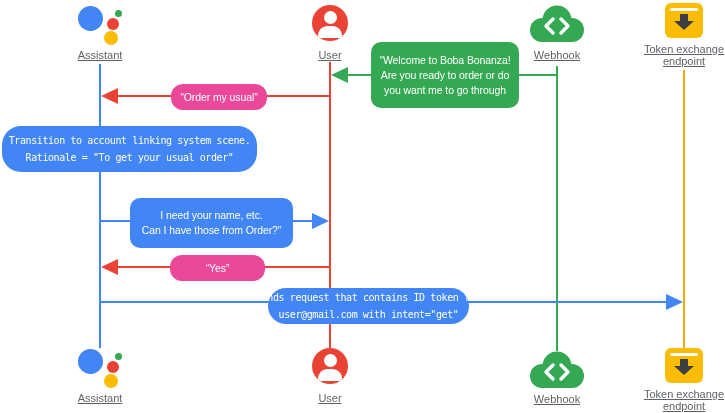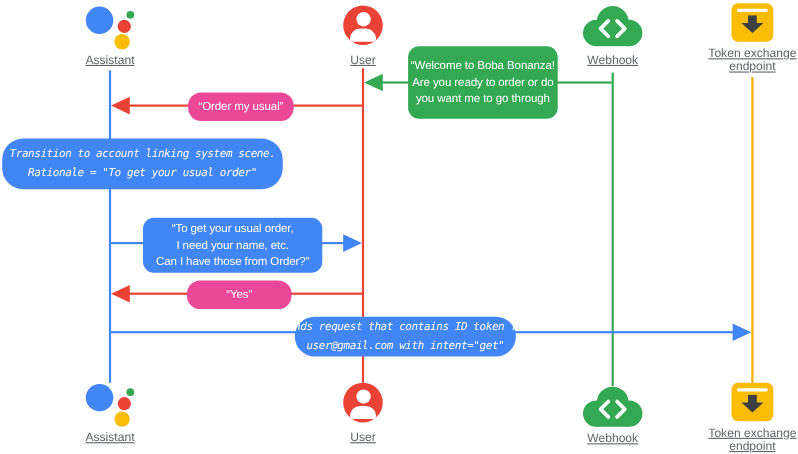--- a/index.html
+++ b/index.html
@@ -20,21 +20,21 @@
   .msg{
     position:absolute;color:#ffffff;text-align:center;
     display:flex;flex-direction:column;justify-content:center;align-items:center;
     border-radius:10px;font-size:10.5px;line-height:15px;letter-spacing:-0.1px;
     z-index:3;
   }
   .msg.green{background:#34A853;}
   .msg.red{background:#ec4899;border-radius:12px;}
   .msg.blue{background:#4285F4;}
   .msg.mono{
-    font-family:"DejaVu Sans Mono",monospace;font-style:italic;
+    font-family:"DejaVu Sans Mono",monospace;
     font-size:10px;line-height:17px;letter-spacing:-0.4px;white-space:nowrap;border-radius:19px;
   }
   .msg div{white-space:nowrap;}
   
   .actor-label{
     position:absolute;color:#5F6368;font-size:11px;line-height:12px;
     text-align:center;z-index:4;text-decoration:underline;
   }
   
   .asst-icon{position:absolute;width:46px;height:42px;z-index:4;}
@@ -73,37 +73,36 @@
 
   <div class="hline" style="left:101px;top:219.75px;width:213px;background:#4285F4;"></div>
   <div class="ah right blue" style="left:312px;top:213px;"></div>
 
   <div class="hline" style="left:117px;top:265.75px;width:213px;background:#EA4335;"></div>
   <div class="ah left red" style="left:101px;top:259px;"></div>
 
   <div class="hline" style="left:101px;top:300.75px;width:567px;background:#4285F4;"></div>
   <div class="ah right blue" style="left:666px;top:294px;"></div>
 
-  <div class="msg green" style="left:371px;top:42px;width:136px;height:66px;">
+  <div class="msg green" style="left:371px;top:42px;width:148px;height:66px;">
     <div>“Welcome to Boba Bonanza!</div>
     <div>Are you ready to order or do</div>
     <div>you want me to go through</div>
   </div>
 
   <div class="msg red" style="left:171px;top:84px;width:96px;height:26px;">
     <div>“Order my usual”</div>
   </div>
 
   <div class="msg blue mono" style="left:2px;top:126px;width:255px;height:46px;">
     <div>Transition to account linking system scene.</div>
     <div>Rationale = "To get your usual order"</div>
   </div>
 
   <div class="msg blue" style="left:130px;top:198px;width:163px;height:50px;">
-    <div>“To get your usual order,</div>
     <div>I need your name, etc.</div>
     <div>Can I have those from Order?”</div>
   </div>
 
   <div class="msg red" style="left:170px;top:255px;width:95px;height:26px;">
     <div>“Yes”</div>
   </div>
 
   <div class="msg blue mono" style="left:268px;top:288px;width:201px;height:36px;">
     <div>Sends request that contains ID token for</div>

